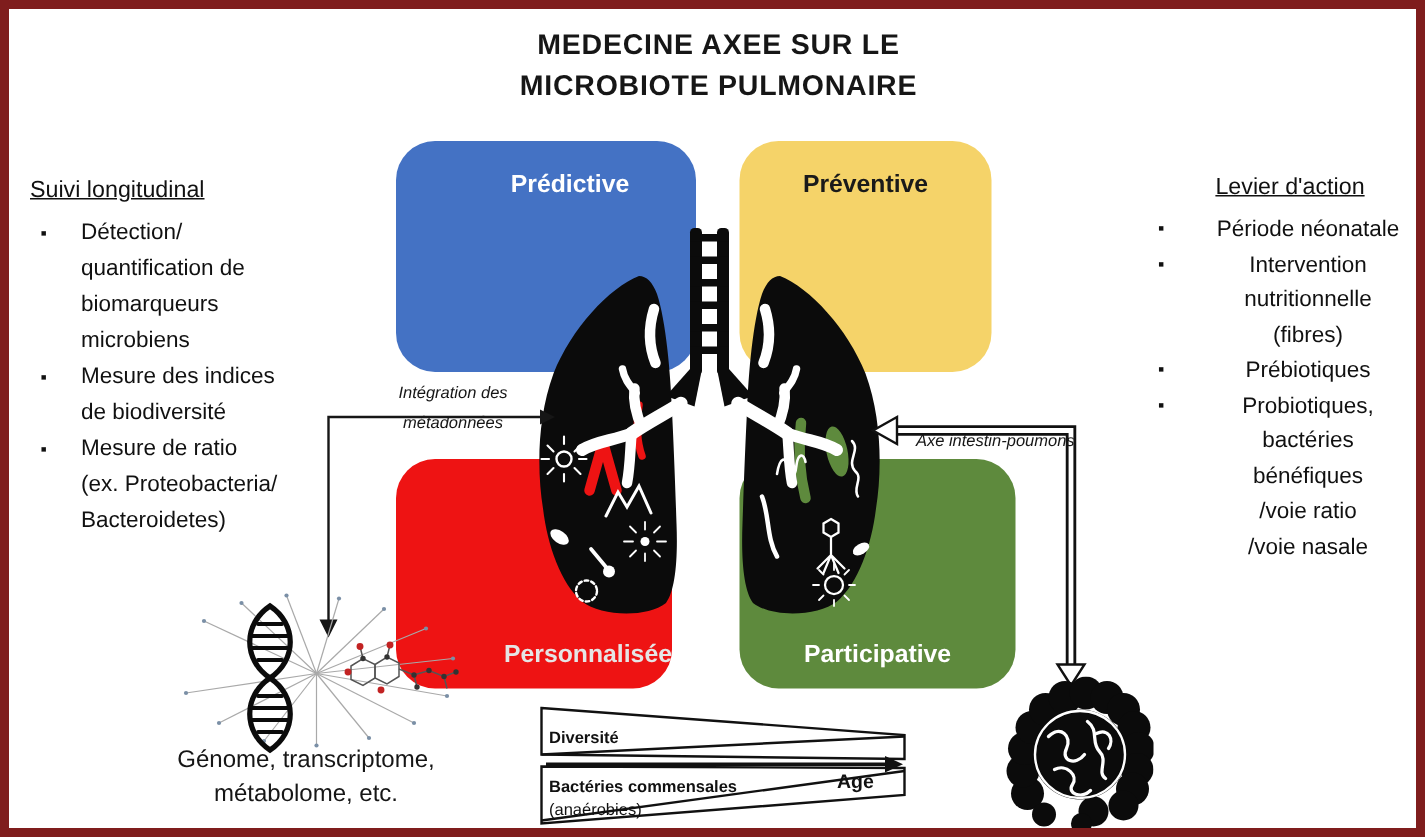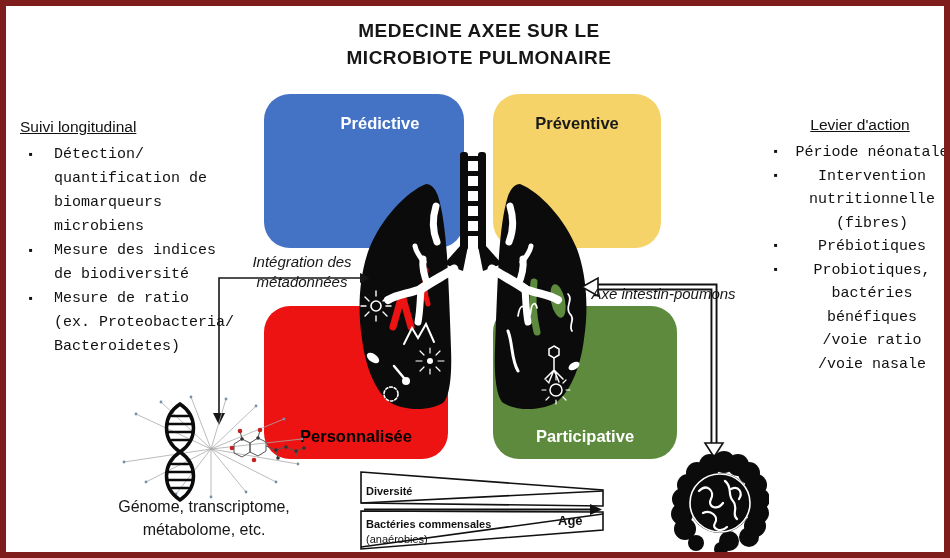--- a/index.html
+++ b/index.html
@@ -7,35 +7,35 @@
     position:relative; width:950px; height:558px; background:#ffffff;
     border:6px solid #7f1d1d; box-sizing:border-box; overflow:hidden;
     font-family:"Liberation Sans", sans-serif; color:#111;
   }
   .title { position:absolute; left:253px; top:11px; width:440px; text-align:center;
     font-weight:800; font-size:19px; line-height:27px; letter-spacing:.5px; color:#161616; }
   .panel { position:absolute; font-size:15px; }
   .left-panel { left:14px; top:112px; width:228px; }
   .right-panel { left:764px; top:110px; width:180px;text-align:center; }
   .panel-heading { font-size:15.5px; text-decoration:underline; margin-bottom:7px; }
-  .bullet-item { position:relative; white-space:pre-line; line-height:24px;font-family:Liberation Mono, monospace; }
+  .bullet-item { position:relative; white-space:pre-line; line-height:24px; }
   .left-panel .bullet-item { padding-left:34px; }
   .right-panel .bullet-item { padding-left:24px; line-height:23.5px; }
   .bullet-item::before { content:"▪"; position:absolute; top:0; font-size:12px; }
   .left-panel .bullet-item::before { left:7px; }
   .right-panel .bullet-item::before { left:2px; }
   .quadrant { position:absolute; border-radius:26px; }
   .q0 { left:258px; top:88px;  width:184px; height:154px;padding-left:16px; }
   .q1 { left:487px; top:88px;  width:168px; height:154px; }
   .q2 { left:258px; top:300px; width:184px; height:153px; }
   .q3 { left:487px; top:300px; width:184px; height:153px; }
   .q-label { position:absolute; width:100%; text-align:center; font-weight:bold; font-size:16.5px; }
   .q-label.top { top:20px; } .q-label.bottom { bottom:13px; }
   .abs { position:absolute; }
-  .arrow-label { position:absolute; font-style:italic; font-size:15px; text-align:center;
+  .arrow-label { position:absolute; font-style:italic; font-size:11px; text-align:center;
     white-space:pre-line; line-height:20px; color:#161616; }
   .metadata-label { left:228px; top:246px; width:136px; }
   .gutlung-label { left:580px; top:250px; width:155px;margin-top:28px; }
   .dna-caption { position:absolute; left:103px; top:489px; width:190px; text-align:center;
     font-size:16px; line-height:23px; white-space:pre-line; color:#161616; }
   svg { display:block; }
   svg text { font-family:"Liberation Sans", sans-serif; }
 </style>
 </head>
 <body>
@@ -74,21 +74,21 @@
 /voie nasale</div>
   </div>
 
   <div class="quadrant q0" style="background: rgb(68, 114, 196);">
     <div class="q-label top" style="color: rgb(255, 255, 255);">Prédictive</div>
   </div>
   <div class="quadrant q1" style="background: rgb(245, 211, 105);">
     <div class="q-label top" style="color: rgb(26, 26, 26);">Préventive</div>
   </div>
   <div class="quadrant q2" style="background: rgb(238, 19, 19);">
-    <div class="q-label bottom" style="color: #000000;">Personnalisée</div>
+    <div class="q-label bottom" style="color: #e5e5e5; margin-left: 36px;">Personnalisée</div>
   </div>
   <div class="quadrant q3" style="background: rgb(94, 138, 61);">
     <div class="q-label bottom" style="color: rgb(255, 255, 255);">Participative</div>
   </div>
 
   <svg class="abs" style="left:330px; top:138px;" width="300" height="272" viewBox="0 0 300 272">
     <g fill="#0b0b0b">
       <rect x="124" y="8" width="8" height="98" rx="3"></rect>
       <rect x="142" y="8" width="8" height="98" rx="3"></rect>
       <rect x="124" y="12" width="26" height="5"></rect>

